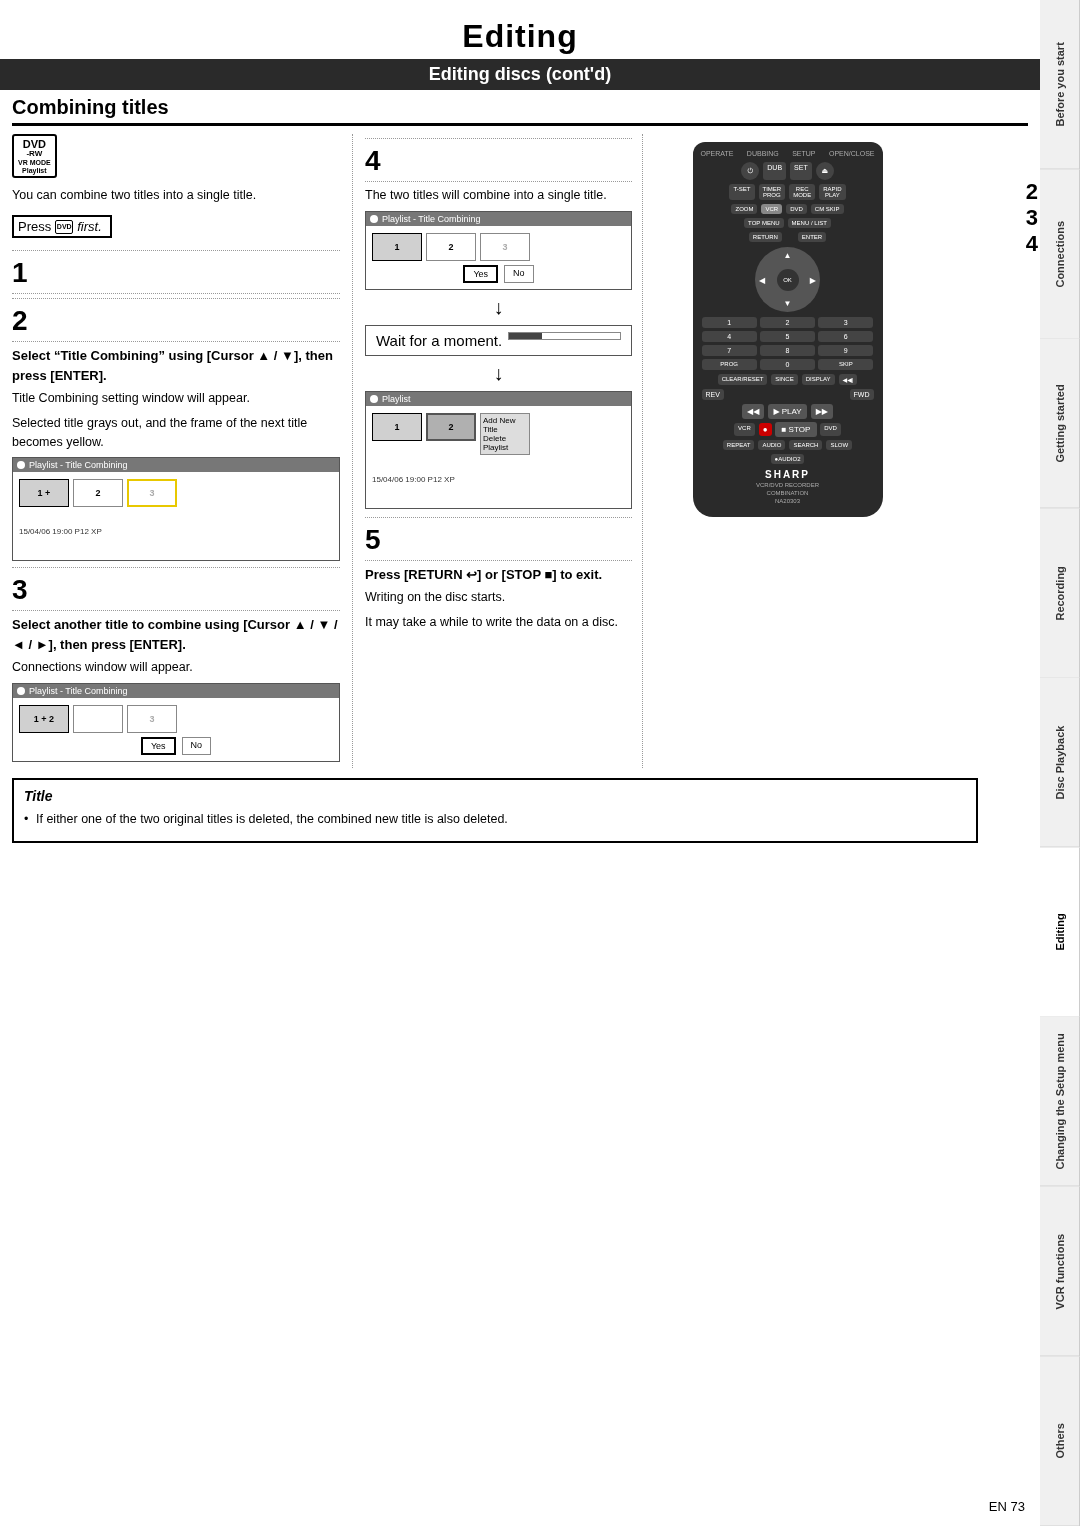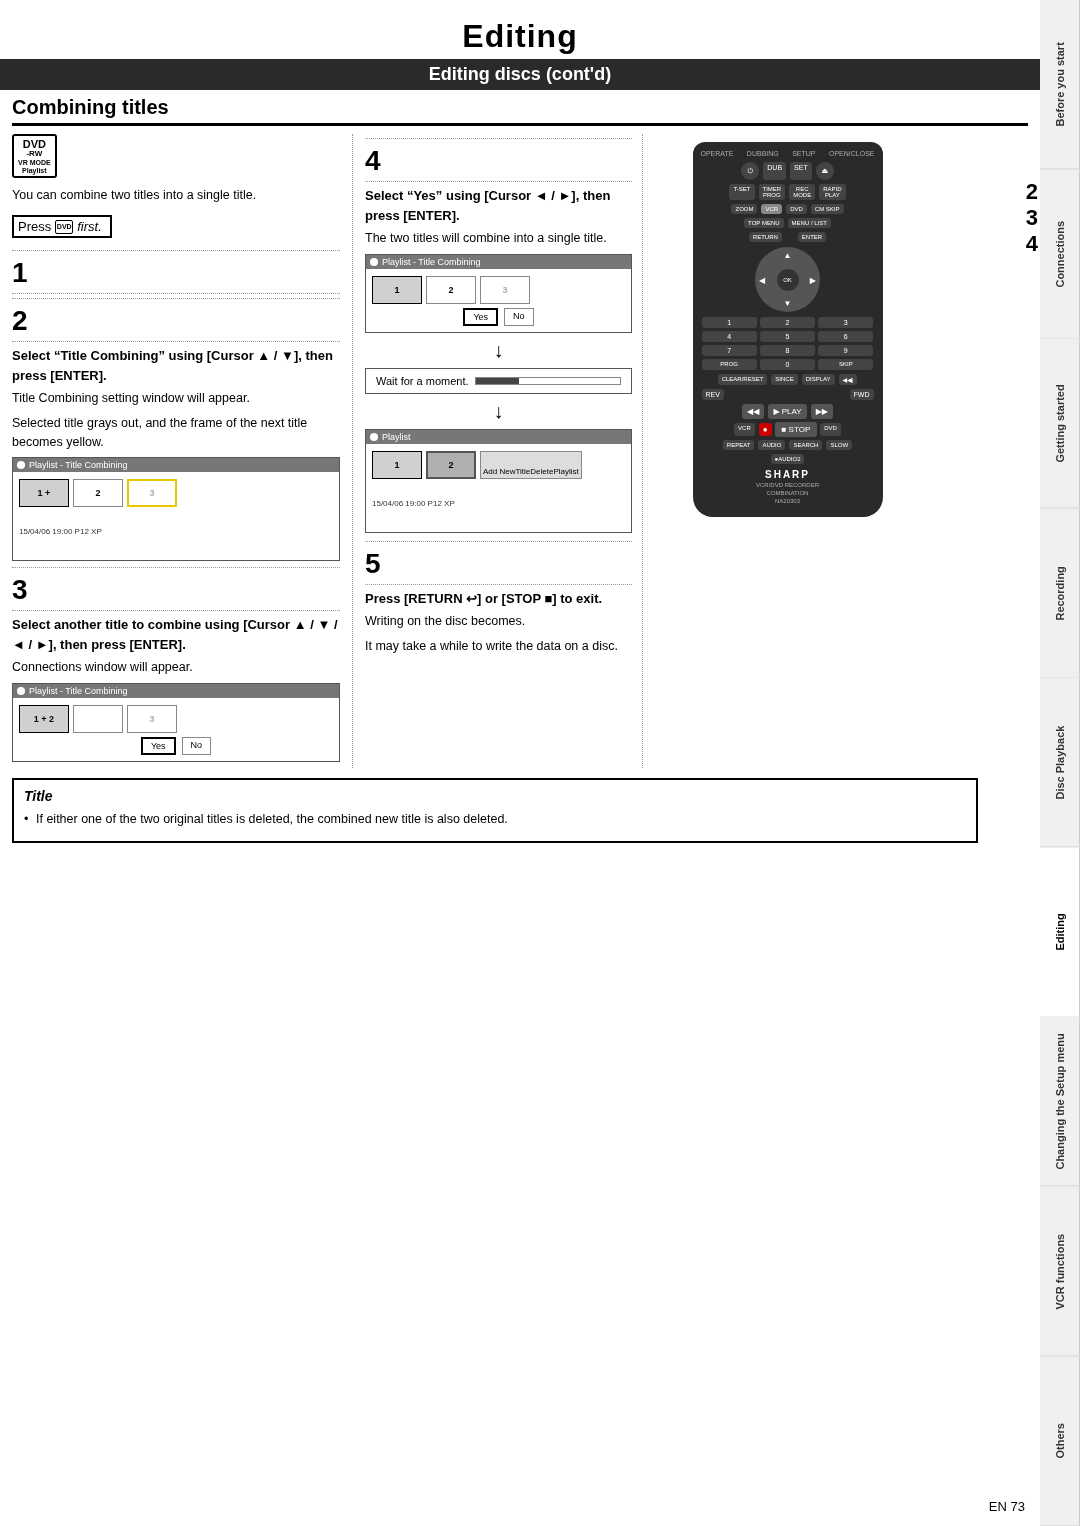--- a/index.html
+++ b/index.html
@@ -227,23 +227,22 @@
       border: 1px solid #888;
       padding: 2px 8px;
       font-size: 9px;
       background: #fff;
     }
     .screen-btn.active { border: 2px solid #000; }
 
     
     .wait-bar {
       display: flex;
-      align-items: center;
       gap: 6px;
-      font-size: 11px;
+      font-size: 15px;
       padding: 2px 4px;
     }
     .progress-bar {
       flex: 1;
       height: 8px;
       border: 1px solid #888;
       background: #fff;
       position: relative;
     }
     .progress-fill {
@@ -533,21 +532,20 @@
         </div>
       </div>
 
     </div>
 
     <div class="col-middle">
       <div class="dotted-line"></div>
 
       <div class="step-number">4</div>
       <div class="dotted-line"></div>
-      <div class="step-heading">Select “Yes” using [Cursor ◄ / ►], then press [ENTER].</div>
       <div class="body-text">The two titles will combine into a single title.</div>
 
       <div class="screen-mockup">
         <div class="screen-title-bar">
           <div class="play-icon"></div>
           <span>Playlist - Title Combining</span>
         </div>
         <div class="screen-body">
           <div class="screen-row">
             <div class="screen-cell selected">1</div>
@@ -578,37 +576,37 @@
 
       <div class="screen-mockup">
         <div class="screen-title-bar">
           <div class="play-icon"></div>
           <span>Playlist</span>
         </div>
         <div class="screen-body">
           <div class="screen-row">
             <div class="screen-cell selected">1</div>
             <div class="screen-cell" style="background:#b0b0b0;border:2px solid #555;">2</div>
-            <div class="screen-add-btn" style="min-width:50px;display:flex;flex-direction:row;align-items:flex-end;justify-content:center;font-size:8px;border:1px solid #888;padding:2px;">
+            <div class="screen-add-btn" style="min-width:50px;display:flex;flex-direction:column;align-items:flex-start;justify-content:center;font-size:8px;border:1px solid #888;padding:2px;">
               <span>Add New</span>
               <span>Title</span>
               <span>Delete</span>
               <span>Playlist</span>
             </div>
           </div>
           <div class="screen-info">15/04/06  19:00  P12  XP</div>
         </div>
       </div>
 
       <div class="dotted-line" style="margin-top:8px;"></div>
 
       <div class="step-number">5</div>
       <div class="dotted-line"></div>
       <div class="step-heading">Press [RETURN ↩] or [STOP ■] to exit.</div>
-      <div class="body-text">Writing on the disc becomes.</div>
+      <div class="body-text">Writing on the disc starts.</div>
       <div class="body-text">It may take a while to write the data on a disc.</div>
     </div>
 
     <div class="col-right">
       <div class="col-right-inner">
         <div class="remote-container">
           <div class="remote">
 
             <div class="remote-top-row">
               <div class="remote-label">OPERATE</div>

